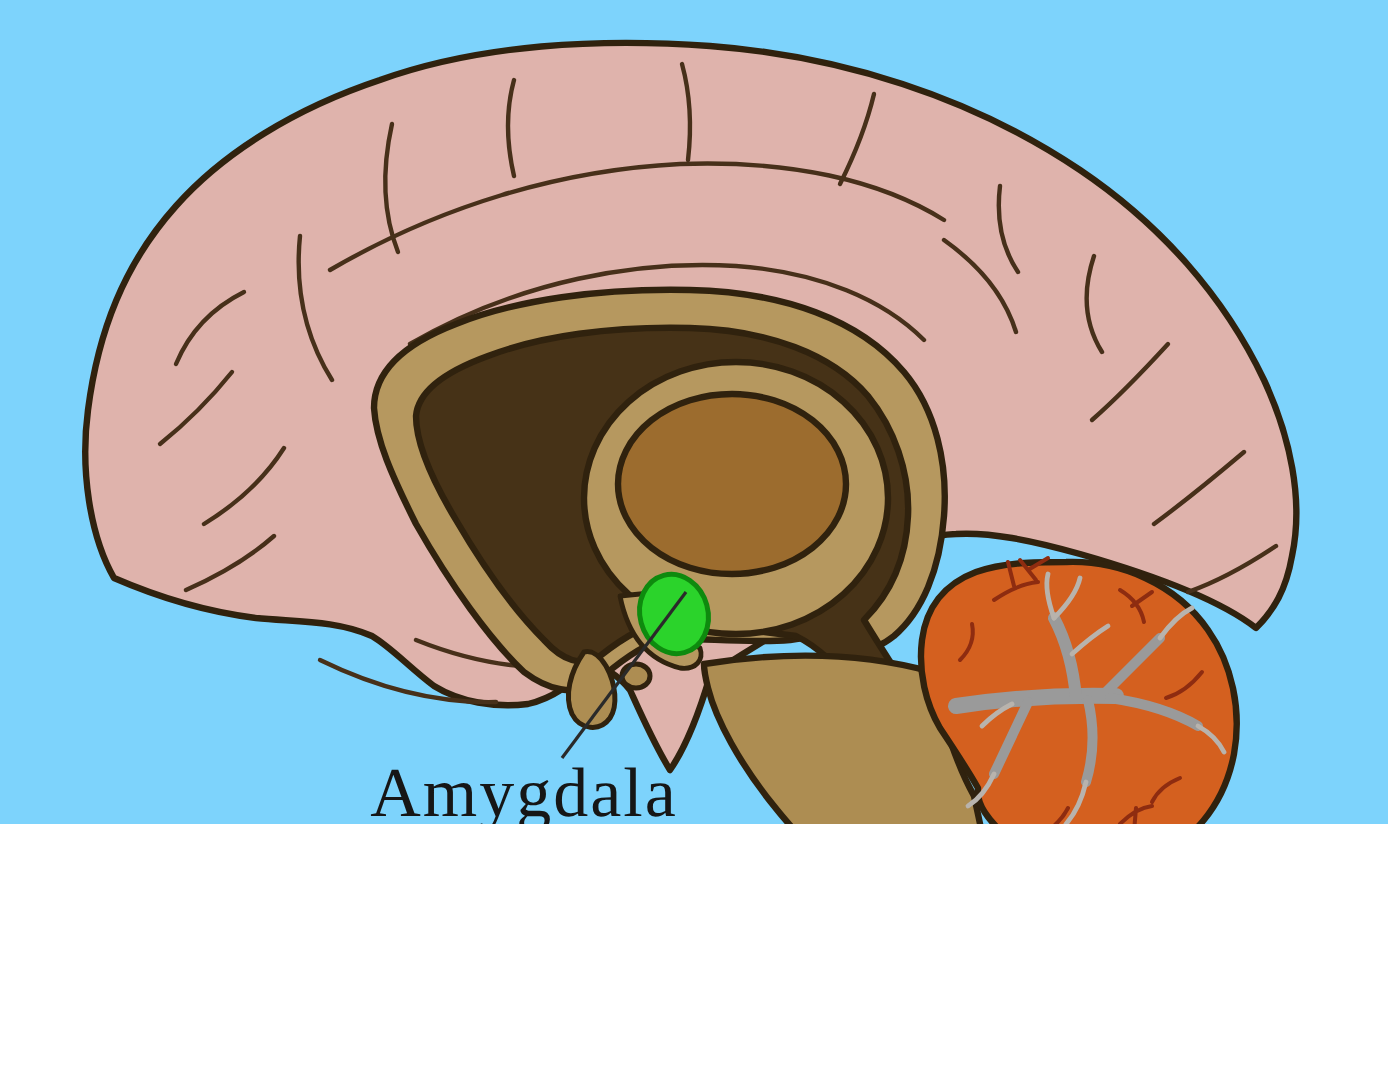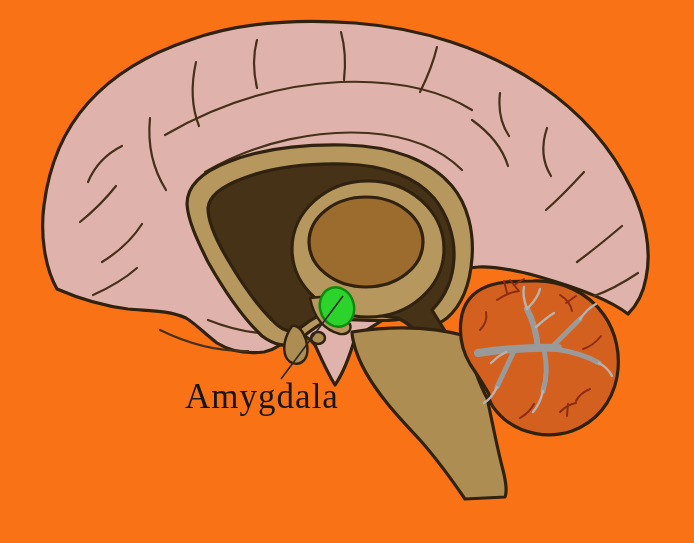--- a/index.html
+++ b/index.html
@@ -4,22 +4,22 @@
 <style>
   html, body {
     margin: 0;
     padding: 0;
     background: #ffffff;
     font-family: "Liberation Serif", serif;
   }
   .stage {
     position: relative;
     width: 694px;
-    height: 543px;
-    background: #f97316;
+    height: 412px;
+    background: #7dd3fc;
     overflow: hidden;
   }
   svg { display: block; }
   .label-text {
     font-family: "Liberation Serif", serif;
     font-size: 35px;
     letter-spacing: 1px;
   }
 </style>
 </head>

